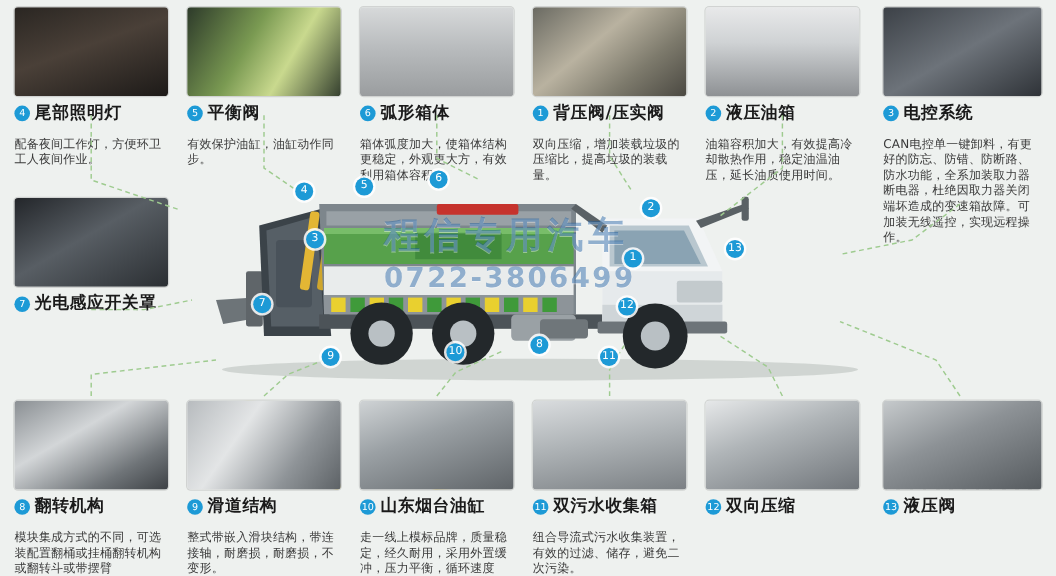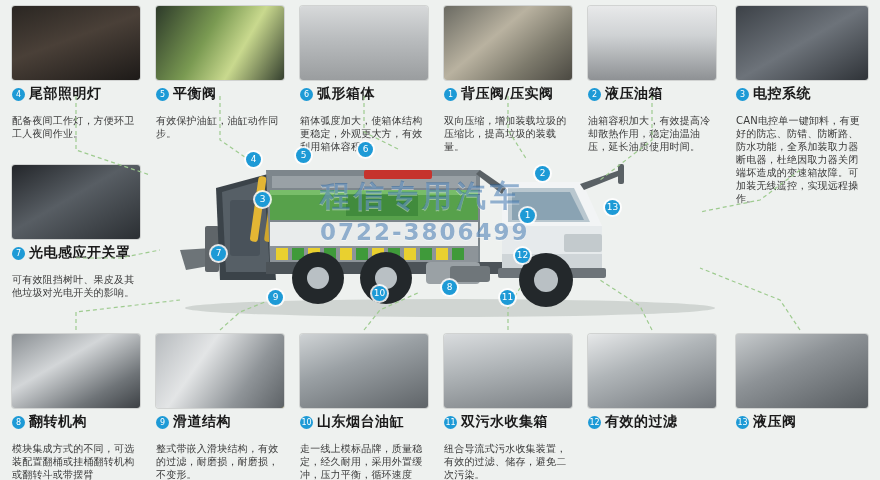--- a/index.html
+++ b/index.html
@@ -228,41 +228,40 @@
         <div class="desc">CAN电控单一键卸料，有更好的防忘、防错、防断路、防水功能，全系加装取力器断电器，杜绝因取力器关闭端坏造成的变速箱故障。可加装无线遥控，实现远程操作。</div>
       </div>
       <div class="card" style="left: 12px; top: 165px; width: 128px;">
         <div class="thumb">
           <div class="noise" style="background:linear-gradient(150deg,#23262a,#585e64 45%,#2b2f33);background-blend-mode:normal;"></div>
         </div>
         <div class="head">
           <span class="badge">7</span>
           <span class="title">光电感应开关罩</span>
         </div>
-        <div class="desc">可有效阻挡树叶、果皮及其他垃圾对光电开关的影响。</div>
       </div>
       <div class="card" style="left: 12px; top: 334px; width: 128px;">
         <div class="thumb">
           <div class="noise" style="background:linear-gradient(150deg,#8a8f93,#d3d6d8 38%,#6f7478 75%,#3d4145);background-blend-mode:normal;"></div>
         </div>
         <div class="head">
           <span class="badge">8</span>
           <span class="title">翻转机构</span>
         </div>
         <div class="desc">模块集成方式的不同，可选装配置翻桶或挂桶翻转机构或翻转斗或带摆臂</div>
       </div>
       <div class="card" style="left: 156px; top: 334px; width: 128px;">
         <div class="thumb">
           <div class="noise" style="background:linear-gradient(125deg,#b7bbbe,#e3e5e6 35%,#8f9498 70%,#5d6266),linear-gradient(45deg,transparent 60%,#e0c23a 62%,transparent 66%);background-blend-mode:normal;"></div>
         </div>
         <div class="head">
           <span class="badge">9</span>
           <span class="title">滑道结构</span>
         </div>
-        <div class="desc">整式带嵌入滑块结构，有效的过滤，耐磨损，耐磨损，不变形。</div>
+        <div class="desc">整式带嵌入滑块结构，带连接轴，耐磨损，耐磨损，不变形。</div>
       </div>
       <div class="card" style="left: 300px; top: 334px; width: 128px;">
         <div class="thumb">
           <div class="noise" style="background:linear-gradient(160deg,#cfd3d5,#9aa0a4 40%,#5f6468),linear-gradient(75deg,transparent 40%,#e4c53c 43%,transparent 52%);background-blend-mode:normal;"></div>
         </div>
         <div class="head">
           <span class="badge">10</span>
           <span class="title">山东烟台油缸</span>
         </div>
         <div class="desc">走一线上模标品牌，质量稳定，经久耐用，采用外置缓冲，压力平衡，循环速度快。</div>
@@ -276,21 +275,21 @@
           <span class="title">双污水收集箱</span>
         </div>
         <div class="desc">纽合导流式污水收集装置，有效的过滤、储存，避免二次污染。</div>
       </div>
       <div class="card" style="left: 588px; top: 334px; width: 128px;">
         <div class="thumb">
           <div class="noise" style="background:linear-gradient(160deg,#e6e8e9,#b0b5b8 40%,#70757a),radial-gradient(circle at 38% 52%,#3b3f43 0 18px,transparent 19px);background-blend-mode:normal;"></div>
         </div>
         <div class="head">
           <span class="badge">12</span>
-          <span class="title">有效的过滤</span>
+          <span class="title">双向压缩</span>
         </div>
       </div>
       <div class="card" style="left: 736px; top: 334px; width: 132px;">
         <div class="thumb">
           <div class="noise" style="background:linear-gradient(155deg,#c6cacc,#8d9296 42%,#565b5f),repeating-linear-gradient(90deg,rgba(0,0,0,.18) 0 3px,transparent 3px 11px);background-blend-mode:normal;"></div>
         </div>
         <div class="head">
           <span class="badge">13</span>
           <span class="title">液压阀</span>
         </div>

